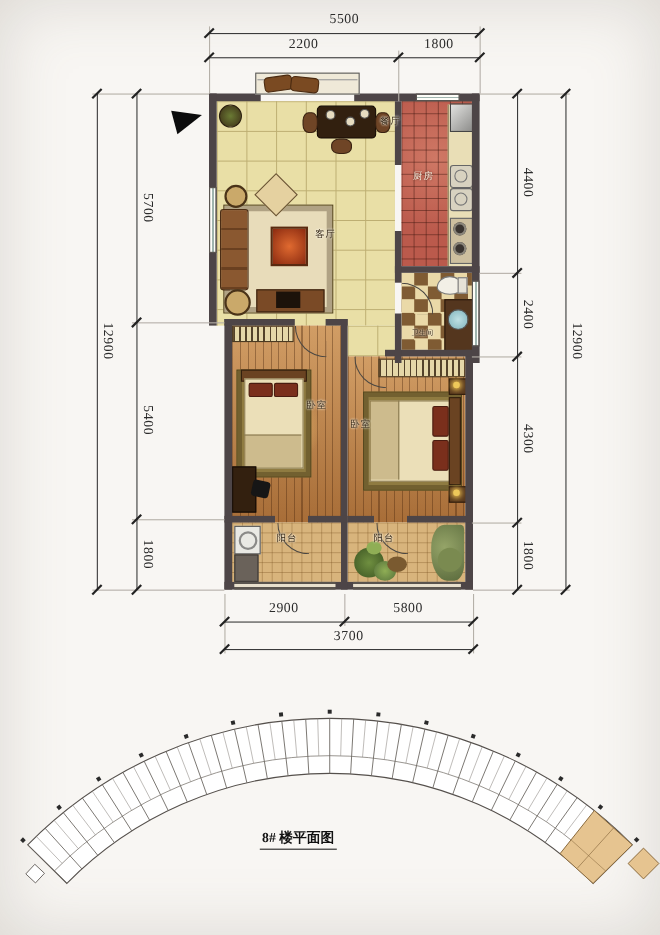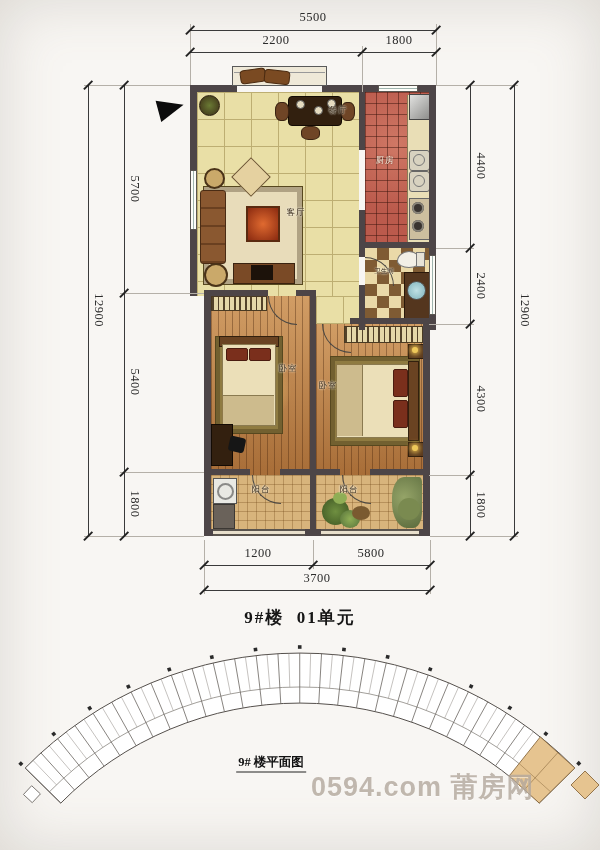--- a/index.html
+++ b/index.html
@@ -31,21 +31,21 @@
   .lampdot{position:absolute;width:6px;height:6px;border-radius:50%;background:#eec85a;box-shadow:0 0 5px 2px rgba(255,210,90,.8);}
   
   .ext{position:absolute;background:#b5b0a8;}
   .dl{position:absolute;background:#3a3a3a;}
   .tick{position:absolute;width:12px;height:1.6px;background:#222;transform:translate(-50%,-50%) rotate(-45deg);}
   .num{position:absolute;transform:translate(-50%,-50%);font:12.5px "Liberation Serif",serif;color:var(--dim);letter-spacing:.5px;white-space:nowrap;}
   .num.v{transform:translate(-50%,-50%) rotate(90deg);}
   
   .rlabel{position:absolute;transform:translate(-50%,-50%);font:8.5px "DejaVu Sans",sans-serif;color:#332412;letter-spacing:1px;white-space:nowrap;text-shadow:0 0 2px rgba(255,252,240,.95),0 0 2px rgba(255,252,240,.95);}
   .rlabel.light{color:#f7f2e2;text-shadow:0 0 2px rgba(60,20,10,.85);}
-  .rlabel.tiny{font-size:6.5px;letter-spacing:0;}
+  .rlabel.tiny{font-size:6.5px;letter-spacing:0;margin-top:32px;}
   .unit-title{position:absolute;left:300px;top:617px;transform:translate(-50%,-50%);font:600 17px "Liberation Serif",serif;color:#161616;letter-spacing:2px;white-space:pre;}
   .bplan-label{position:absolute;left:271px;top:763px;transform:translate(-50%,-50%);font:700 12.5px "Liberation Serif",serif;color:#111;border-bottom:1.5px solid #222;padding:0 2px 1px;white-space:nowrap;}
   .watermark{position:absolute;left:311px;top:769px;font:700 27px "Liberation Sans",sans-serif;color:var(--watermark);opacity:.8;letter-spacing:1px;text-shadow:0 1px 0 rgba(255,255,255,.55);white-space:nowrap;}
   .north{position:absolute;left:158px;top:97px;width:0;height:0;border-top:11px solid transparent;border-bottom:11px solid transparent;border-left:26px solid #0c0c0c;transform:rotate(-15deg);}
 </style>
 </head>
 <body>
 
 <div class="page">
 
@@ -158,21 +158,21 @@
   <div class="arc tr" style="left:365px;top:257px"></div>
 
   <div class="abs" style="left:232px;top:66px;width:95px;height:20px;background:#efe9d8;border:1.5px solid #5a5a5a;box-sizing:border-box"></div>
   <div class="abs" style="left:234px;top:72px;width:91px;height:1px;background:#999"></div>
   <div class="abs" style="left:240px;top:69px;width:24px;height:12px;background:#7a4a22;border:1px solid #4a2a10;border-radius:4px;transform:rotate(-8deg)"></div>
   <div class="abs" style="left:264px;top:70px;width:24px;height:12px;background:#7a4a22;border:1px solid #4a2a10;border-radius:4px;transform:rotate(6deg)"></div>
 
   <div class="north"></div>
 
   <div class="rlabel" style="left:296px;top:213px">客厅</div>
-  <div class="rlabel" style="left:338px;top:111px">餐厅</div>
+  <div class="rlabel" style="left:355px;top:111px">餐厅</div>
   <div class="rlabel light" style="left:385px;top:161px">厨房</div>
   <div class="rlabel tiny" style="left:384px;top:271px">卫生间</div>
   <div class="rlabel" style="left:288px;top:369px">卧室</div>
   <div class="rlabel" style="left:328px;top:386px">卧室</div>
   <div class="rlabel" style="left:261px;top:490px">阳台</div>
   <div class="rlabel" style="left:349px;top:490px">阳台</div>
 
   <div class="ext" style="left:190px;top:24px;width:1px;height:61px"></div>
   <div class="ext" style="left:362px;top:46px;width:1px;height:46px"></div>
   <div class="ext" style="left:436px;top:24px;width:1px;height:61px"></div>
@@ -224,28 +224,27 @@
   <div class="tick" style="left:514px;top:536px"></div>
   <div class="num v" style="left:524px;top:310px">12900</div>
 
   <div class="ext" style="left:204px;top:540px;width:1px;height:54px"></div>
   <div class="ext" style="left:313px;top:540px;width:1px;height:29px"></div>
   <div class="ext" style="left:430px;top:540px;width:1px;height:54px"></div>
   <div class="dl" style="left:204px;top:565px;width:226px;height:1px"></div>
   <div class="tick" style="left:204px;top:565px"></div>
   <div class="tick" style="left:313px;top:565px"></div>
   <div class="tick" style="left:430px;top:565px"></div>
-  <div class="num" style="left:258px;top:553px">1200</div>
+  <div class="num" style="left:258px;top:553px">2900</div>
   <div class="num" style="left:371px;top:553px">5800</div>
   <div class="dl" style="left:204px;top:590px;width:226px;height:1px"></div>
   <div class="tick" style="left:204px;top:590px"></div>
   <div class="tick" style="left:430px;top:590px"></div>
   <div class="num" style="left:317px;top:578px">3700</div>
 
-  <div class="unit-title">9#楼  01单元</div>
 
   <svg width="600" height="212" viewBox="0 0 600 212" style="position:absolute;left:0;top:638px">
       <path d="M25.2,130.0 A386,386 0 0 1 574.8,130.0 L539.2,165.1 A336,336 0 0 0 60.8,165.1 Z" fill="#ffffff" stroke="#55504c" stroke-width="1"></path>
       <path d="M49.4,153.8 A352,352 0 0 1 550.6,153.8" fill="none" stroke="#7a756f" stroke-width="0.7"></path>
       <line x1="25.157946247475365" y1="129.96892154386728" x2="60.75924854702521" y2="165.0765741936254" stroke="#6a6560" stroke-width="0.8"></line>
       <line x1="40.915546851768454" y1="114.86848104956732" x2="74.47570917666891" y2="151.9321493073954" stroke="#6a6560" stroke-width="0.8"></line>
       <line x1="57.50141448786357" y1="100.68277434583769" x2="88.91314836249265" y2="139.58396937876023" stroke="#6a6560" stroke-width="0.8"></line>
       <line x1="74.86252579912986" y1="87.4571517153476" x2="104.02541105830991" y2="128.07151030144252" stroke="#6a6560" stroke-width="0.8"></line>
       <line x1="92.94337905260019" y1="75.23389414820213" x2="119.76418487480223" y2="117.43157625335726" stroke="#6a6560" stroke-width="0.8"></line>
       <line x1="111.68617157244924" y1="64.05207817385343" x2="136.07915452938587" y2="107.69818203734394" stroke="#6a6560" stroke-width="0.8"></line>
@@ -314,16 +313,15 @@
       <rect x="469.30320068970747" y="46.51360287964367" width="3.6" height="3.6" fill="#2a2a2a" transform="rotate(25.9 471.1 48.3)"></rect>
       <rect x="508.01298724452477" y="68.07689542478484" width="3.6" height="3.6" fill="#2a2a2a" transform="rotate(32.4 509.8 69.9)"></rect>
       <rect x="544.0419137505927" y="93.87107335948964" width="3.6" height="3.6" fill="#2a2a2a" transform="rotate(38.8 545.8 95.7)"></rect>
       <rect x="576.9296249604217" y="123.56655469732523" width="3.6" height="3.6" fill="#2a2a2a" transform="rotate(45.3 578.7 125.4)"></rect>
       <polygon points="540.3,98.9 574.8,130.0 539.2,165.1 509.2,138.0" fill="#e6c490" stroke="#8a6a3e" stroke-width="0.9"></polygon>
       <line x1="558.2844140545193" y1="114.14609736572584" x2="524.8278837365764" y2="151.30333863959552" stroke="#8a6a3e" stroke-width="0.6"></line>
       <line x1="519.1251520964421" y1="125.52192878795029" x2="550.6331681888307" y2="153.8421253457028" stroke="#8a6a3e" stroke-width="0.5"></line>
       <polygon points="585,133 599,147 585,161 571,147" fill="#e6c490" stroke="#8a6a3e" stroke-width="0.9"></polygon>
       <rect x="25.940711352804158" y="150.2282333071084" width="12" height="12" fill="#ffffff" stroke="#66615c" stroke-width="0.8" transform="rotate(-47 31.9 156.2)"></rect>
     </svg>
-  <div class="bplan-label">9# 楼平面图</div>
-  <div class="watermark">0594.com 莆房网</div>
+  <div class="bplan-label">8# 楼平面图</div>
 
 </div>
 
 </body></html>

